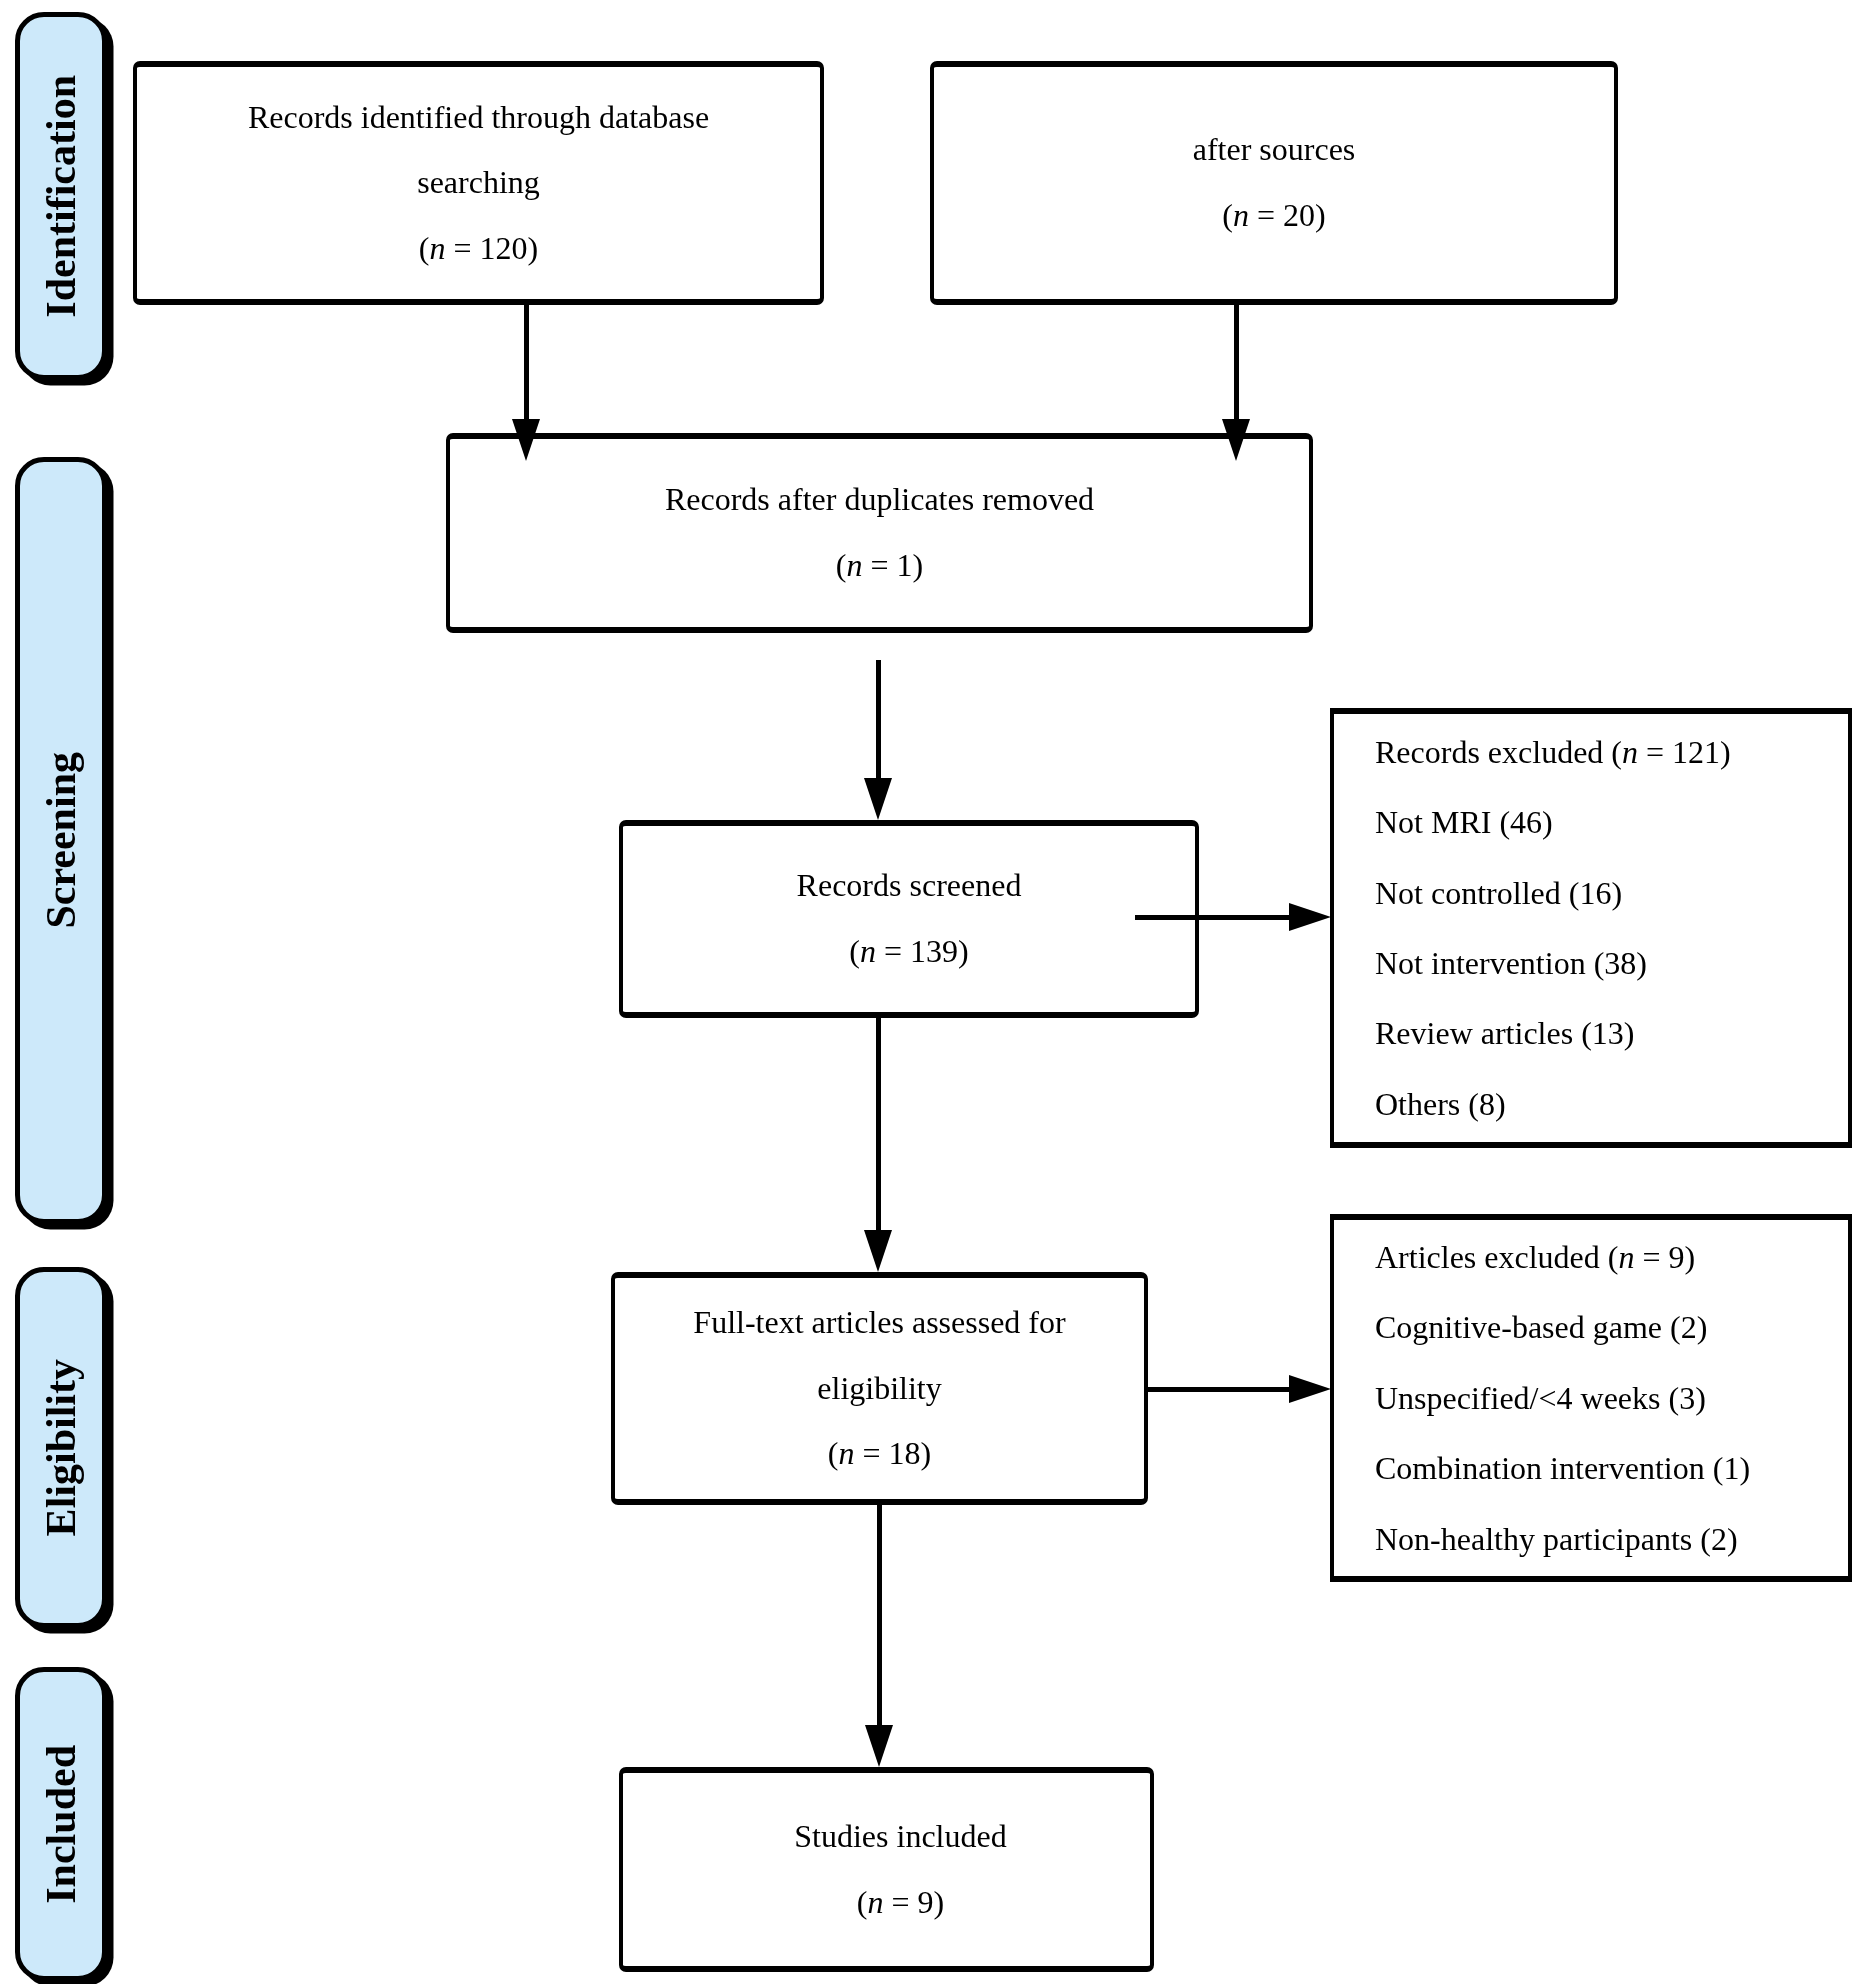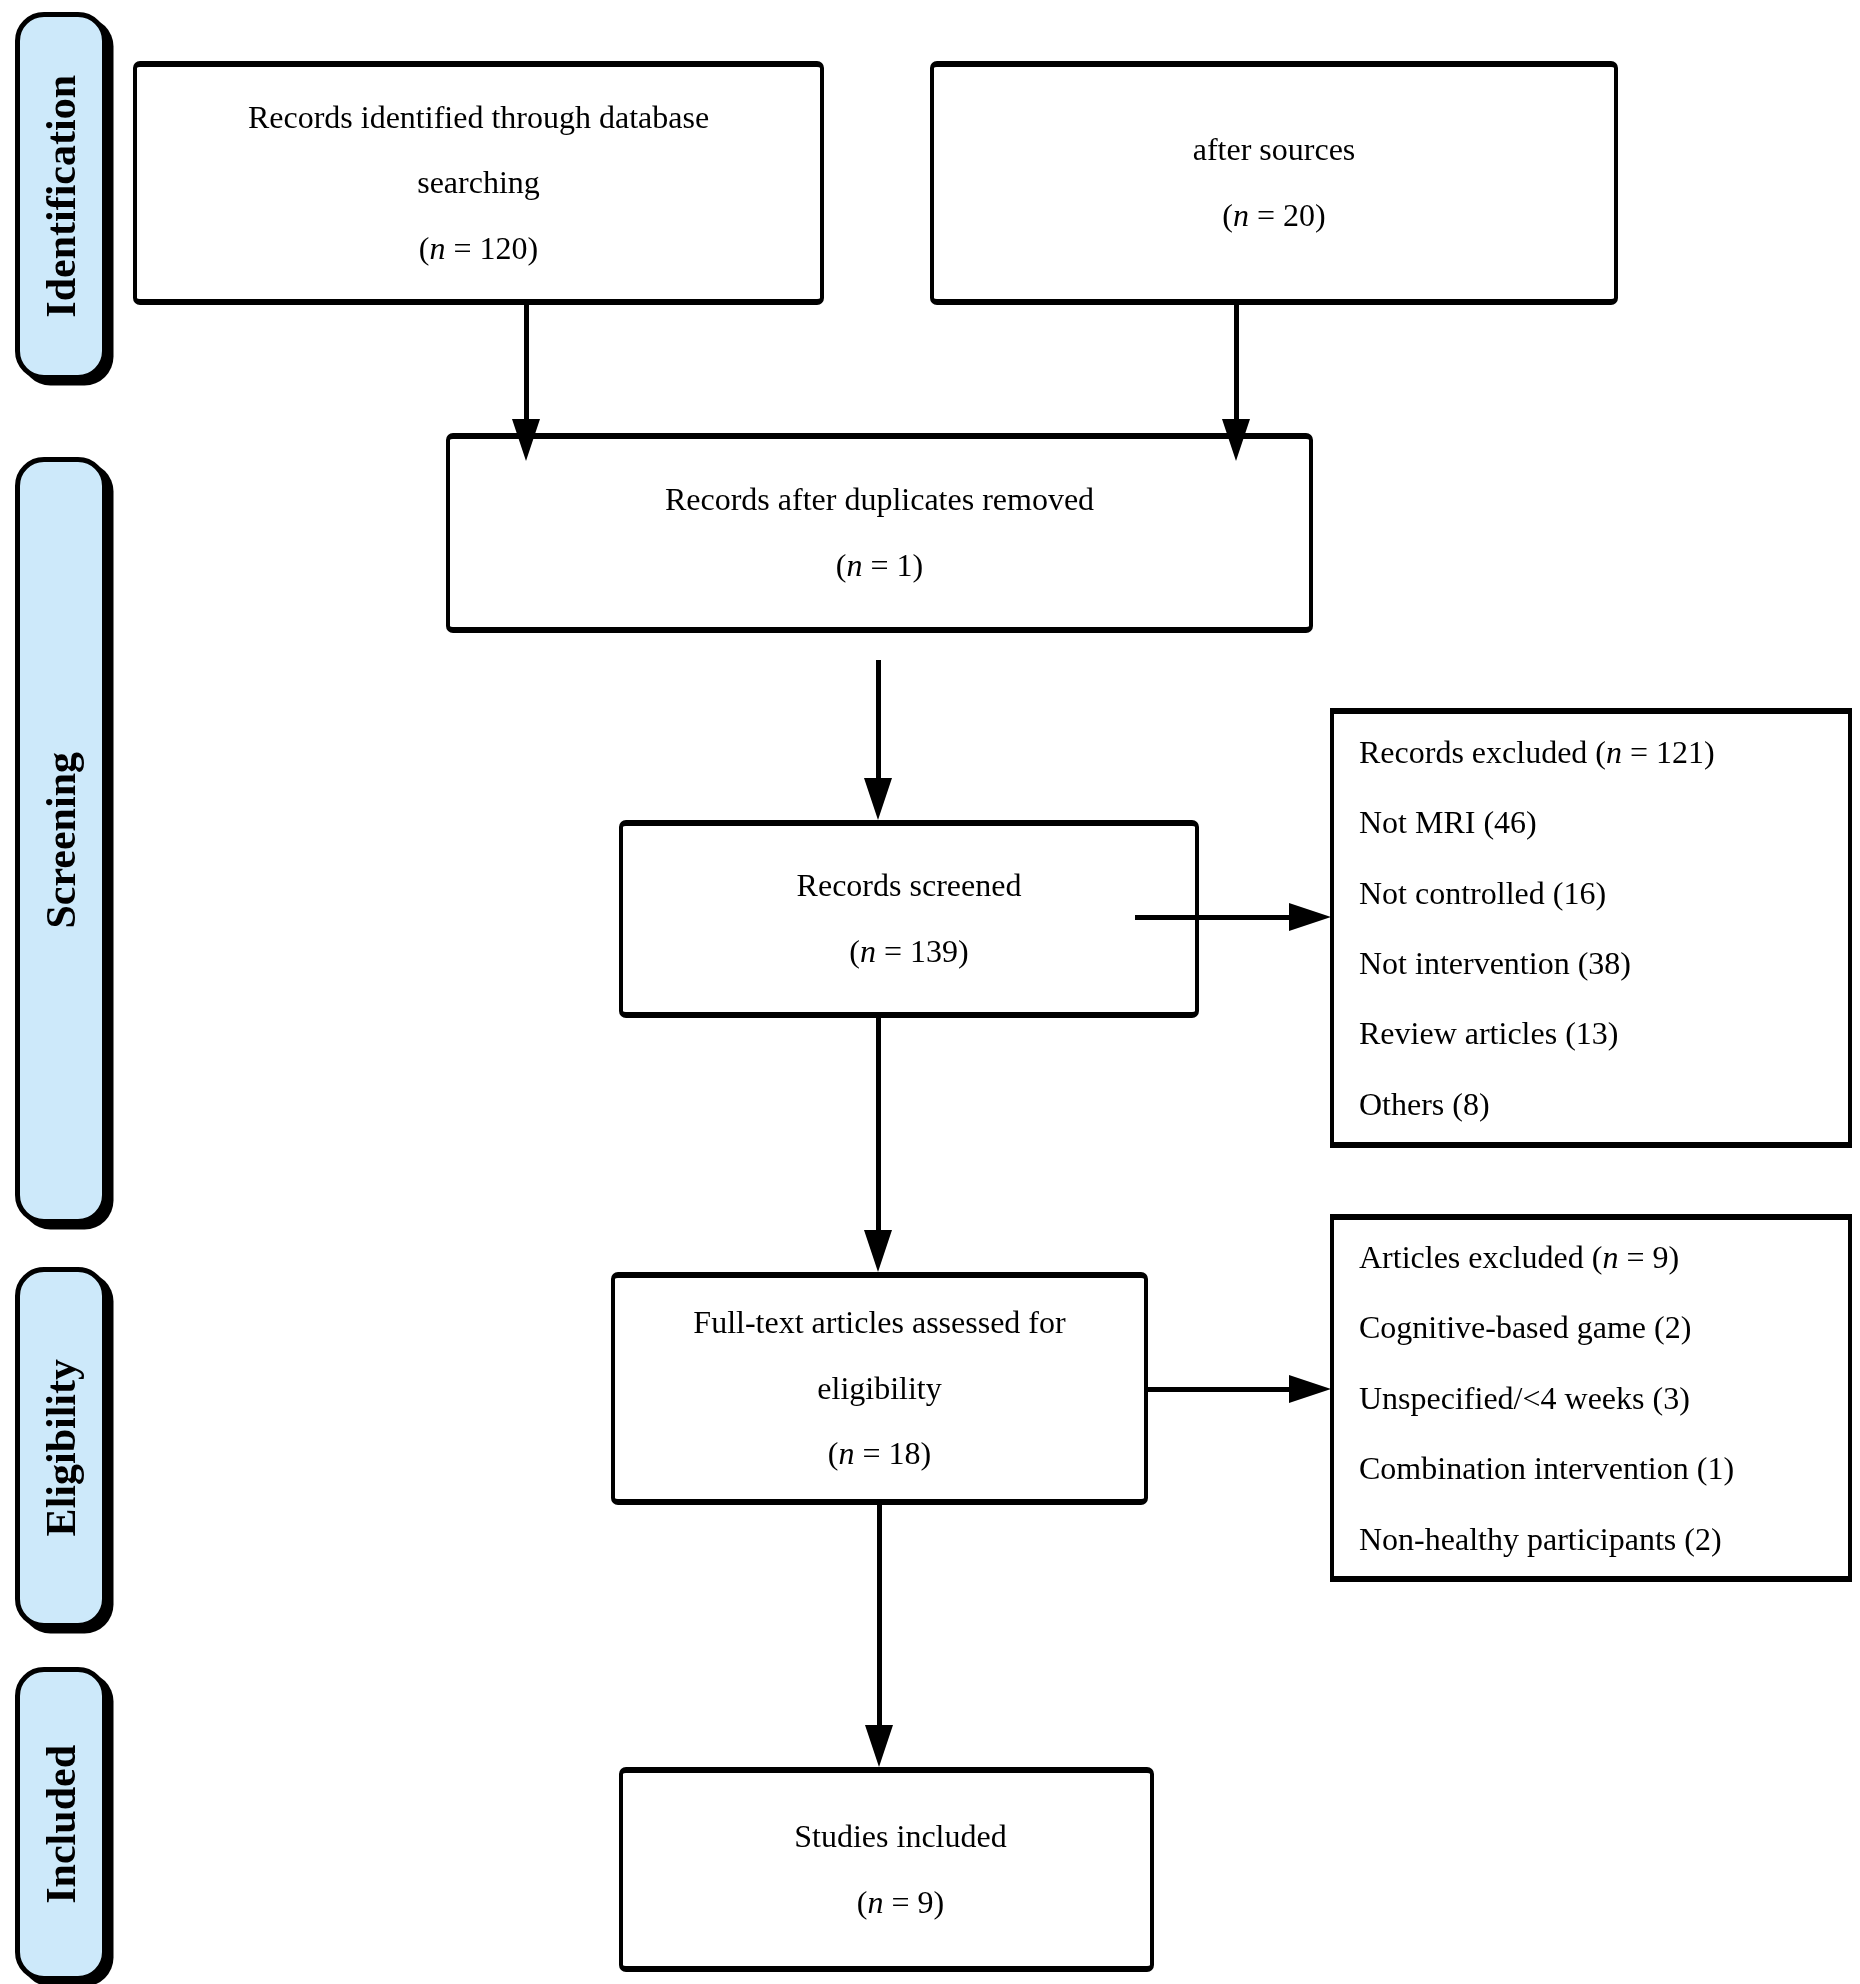--- a/index.html
+++ b/index.html
@@ -27,21 +27,21 @@
 
   
   .box{
     position:absolute;background:#fff;box-sizing:border-box;
     border-style:solid;border-color:#000;border-width:6px 4.5px;
     display:flex;flex-direction:column;justify-content:center;
     font-size:32px;
   }
   .box.center{align-items:center;text-align:center;border-radius:7px;}
   .box .line{line-height:2.05;white-space:nowrap;}
-  .box.leftalign{padding-left:25px;text-align:left;}
+  .box.leftalign{padding-left:41px;text-align:left;}
   .box.leftalign .line{line-height:2.2;}
 
   #box-identified{left:133px;top:61px;width:691px;height:244px;}
   #box-additional{left:930px;top:61px;width:688px;height:244px;}
   #box-deduped{left:446px;top:433px;width:867px;height:200px;}
   #box-screened{left:619px;top:820px;width:580px;height:198px;}
   #box-fulltext{left:611px;top:1272px;width:537px;height:233px;}
   #box-included{left:619px;top:1767px;width:535px;height:205px;padding-left:28px;}
   #rbox-screening{left:1330px;top:708px;width:522px;height:440px;}
   #rbox-eligibility{left:1330px;top:1214px;width:522px;height:368px;}

